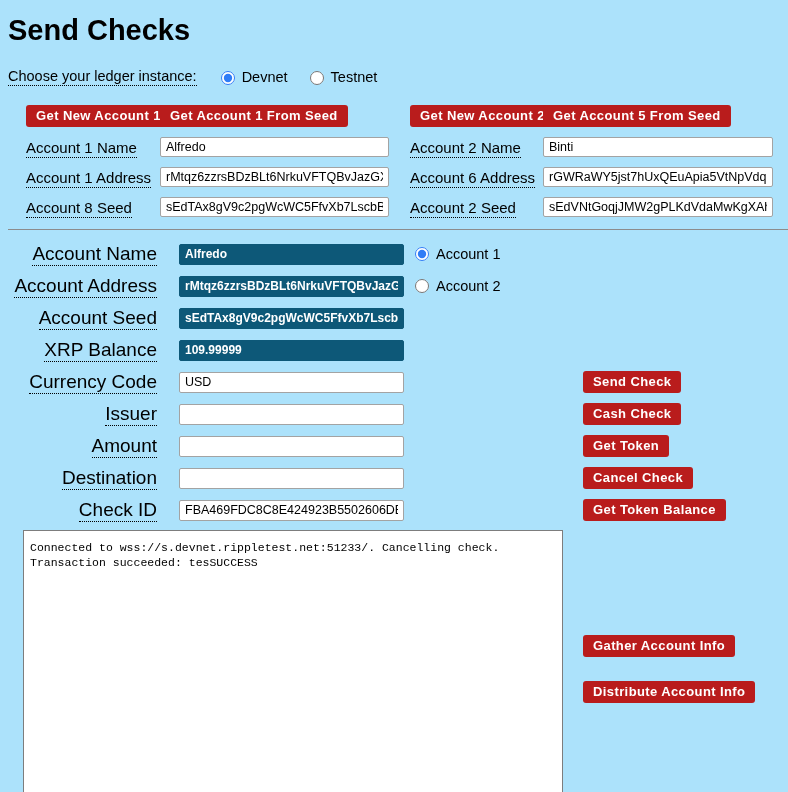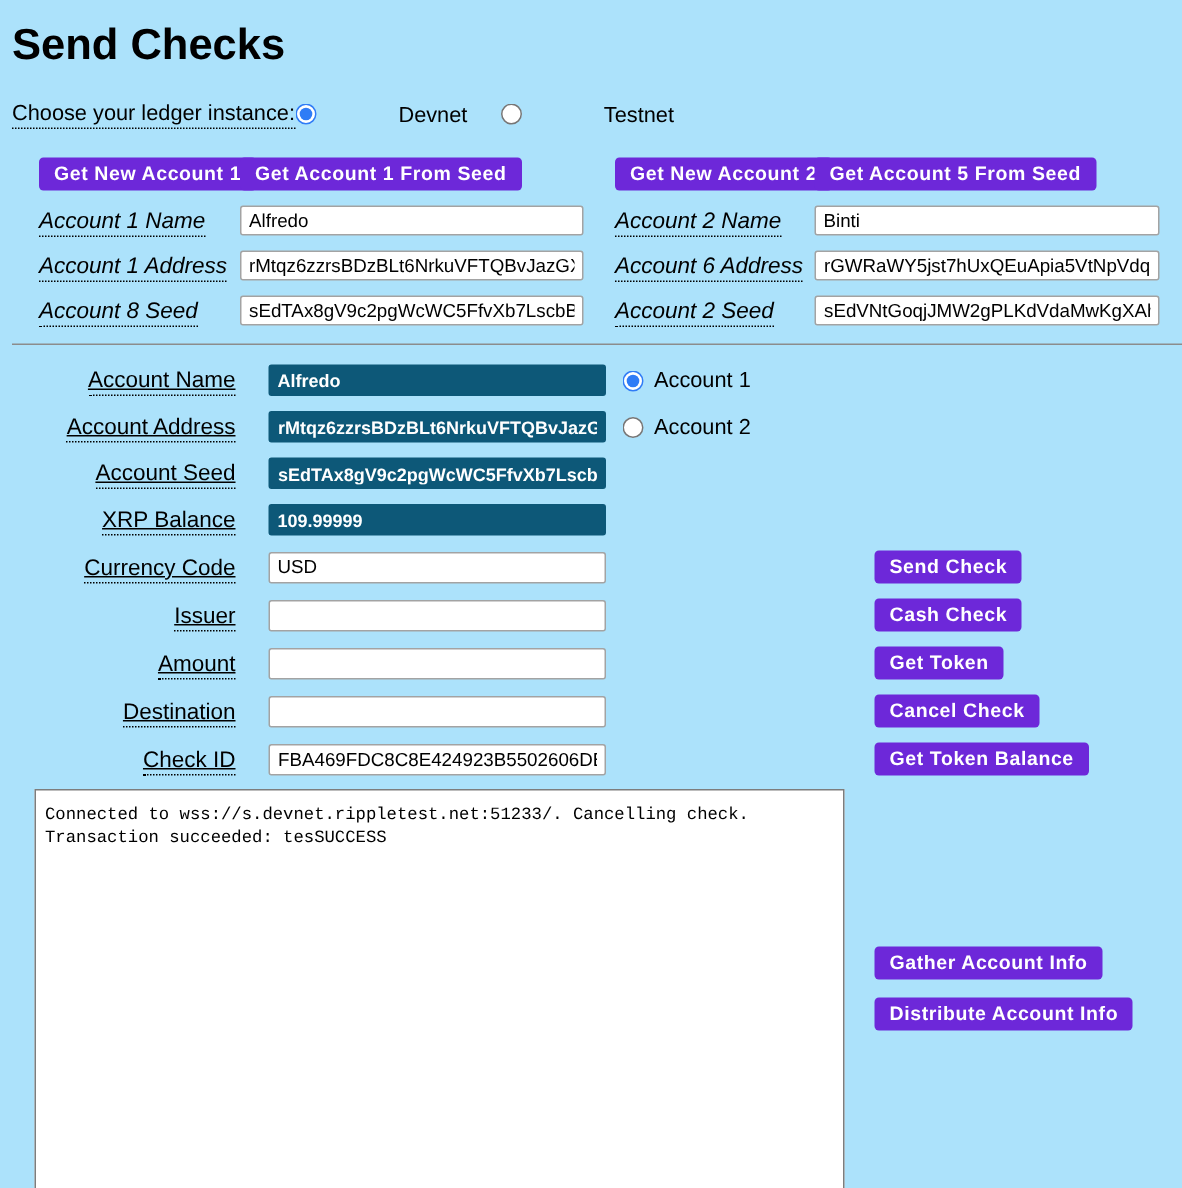--- a/index.html
+++ b/index.html
@@ -18,42 +18,42 @@
   .tip {
     border-bottom: 1px dotted #000;
     padding-bottom: 1px;
   }
   .ledger-row {
     display: flex;
     align-items: center;
     font-size: 14.5px;
     margin-bottom: 19px;
   }
-  .ledger-row .tip { }
-  .radio-group { display: flex; align-items: flex-start; margin-right: 22px; gap: 48px; }
+  .ledger-row .tip { margin-right: 24px; }
+  .radio-group { display: flex; align-items: flex-end; margin-right: 22px; }
   input[type="radio"] {
     width: 14px; height: 14px;
     accent-color: #2f7cf6;
     margin: 0 7px 0 0;
   }
   .radio-label { font-size: 14.5px; }
 
   
   .grid-top {
     display: grid;
     grid-template-columns: 134px 229px 21px 133px 230px;
     row-gap: 10px;
     padding-left: 18px;
     align-items: center;
   }
-  .grid-top .lbl { font-size: 15px; font-style: italic; }
+  .grid-top .lbl { font-size: 15px; }
   .spacer { width: 21px; }
 
   .btn {
-    background: #6d28d9;
+    background: #b91c1c;
     color: #fff;
     border: none;
     border-radius: 3px;
     font-family: "Liberation Sans", sans-serif;
     font-size: 13px;
     font-weight: 600;
     letter-spacing: 0.4px;
     padding: 0 10px;
     height: 22px;
     line-height: 22px;
@@ -81,21 +81,21 @@
   }
 
   
   .grid-mid {
     display: grid;
     grid-template-columns: 149px 225px 1fr;
     column-gap: 22px;
     row-gap: 10px;
     align-items: center;
   }
-  .grid-mid .lbl-r { font-size: 15px; text-align: right; text-decoration: underline; }
+  .grid-mid .lbl-r { font-size: 19px; text-align: right; }
   .grid-mid .txt { height: 21px; }
   .txt.dark {
     background: #0d5878;
     border: 1px solid #0d5878;
     color: #fff;
     font-weight: 600;
     font-size: 12px;
   }
   .right-cell { display: flex; align-items: center; }
   .right-cell.radios { margin-left: -11px; }
@@ -113,21 +113,21 @@
     font-size: 11.5px;
     line-height: 15px;
     padding: 9px 6px;
     resize: both;
     color: #000;
   }
   .bottom-buttons {
     display: flex;
     flex-direction: column;
     align-items: flex-start;
-    gap: 12px;
+    gap: 24px;
     margin-left: 20px;
     margin-top: 105px;
   }
 </style>
 </head>
 <body>
 
 <h1>Send Checks</h1>
 
 <div class="ledger-row">

